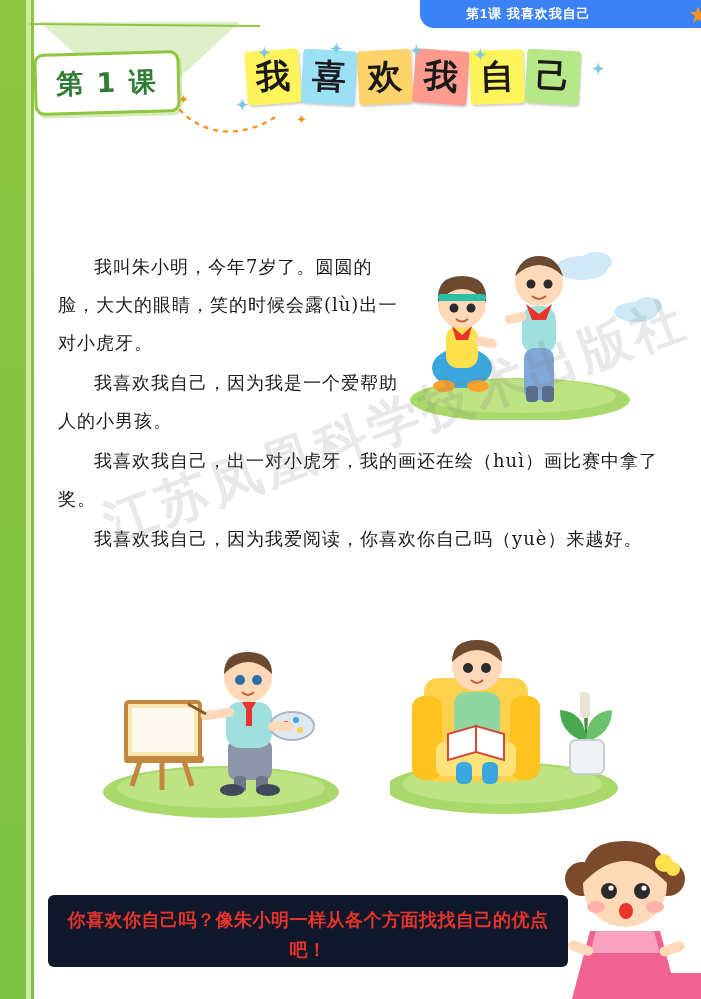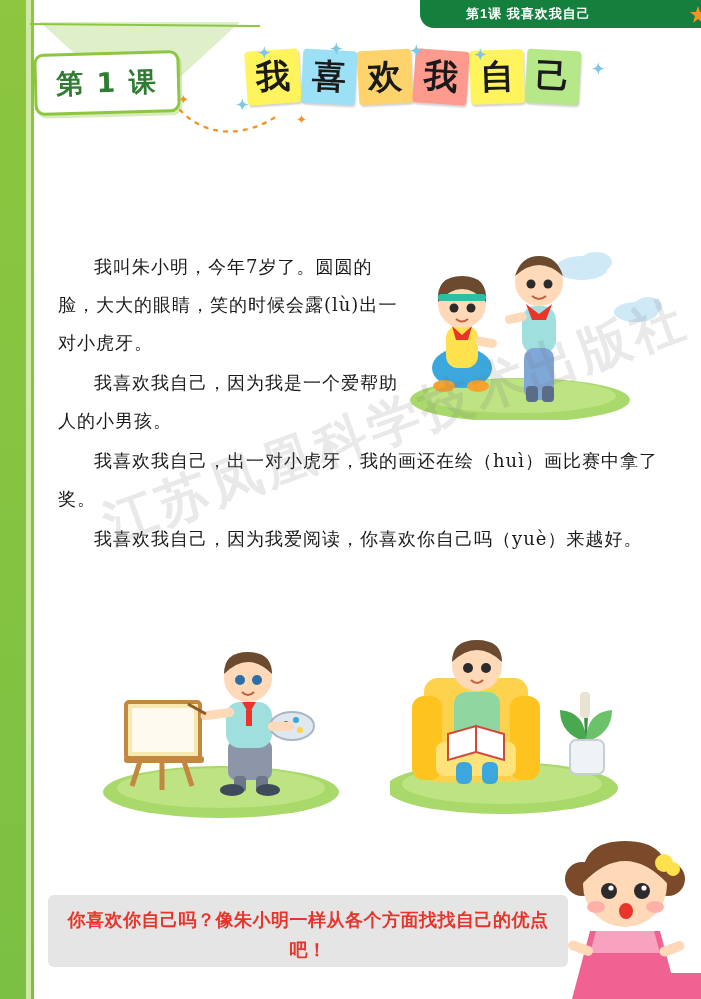--- a/index.html
+++ b/index.html
@@ -32,21 +32,21 @@
     position: absolute;
     left: 26px; top: 0;
     width: 5px; height: 999px;
     background: #cfe9a6;
   }
   
   .header-bar {
     position: absolute;
     left: 420px; top: 0;
     width: 281px; height: 28px;
-    background: #15803d;
+    background: #3b82f6;
     border-bottom-left-radius: 14px;
     display: flex;
     align-items: center;
     justify-content: flex-start;
     padding-left: 46px;
     box-sizing: border-box;
   }
   .header-bar-text {
     color: #ffffff;
     font-size: 13px;
@@ -225,21 +225,21 @@
   #fig-paint { left: 96px; top: 640px; width: 250px; height: 180px; }
   
   #fig-read { left: 390px; top: 630px; width: 250px; height: 190px; }
   
   #fig-girl { left: 560px; top: 835px; width: 140px; height: 164px; }
   
   .task-box {
     position: absolute;
     left: 48px; top: 895px;
     width: 520px; height: 72px;
-    background: #e5e5e5;
+    background: #0f172a;
     border-radius: 6px;
     padding: 10px 18px;
     box-sizing: border-box;
   }
   .task-text {
     color: #e8342a;
     font-size: 18px;
     line-height: 30px;
     font-family: "DejaVu Serif", serif;
     font-weight: bold;

